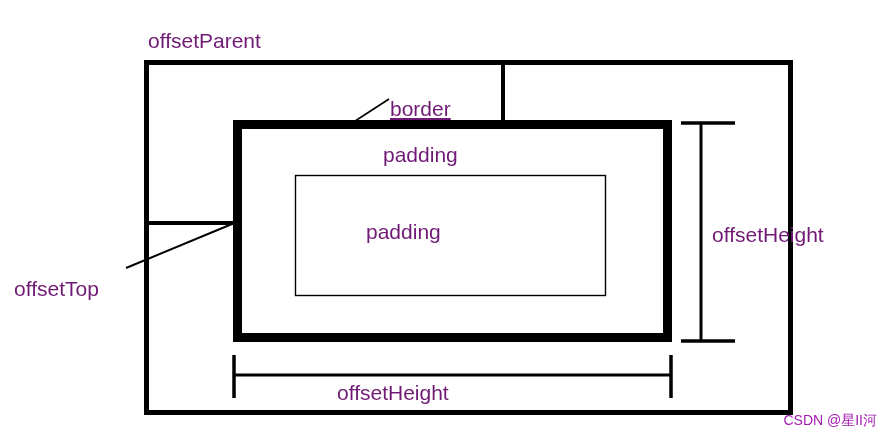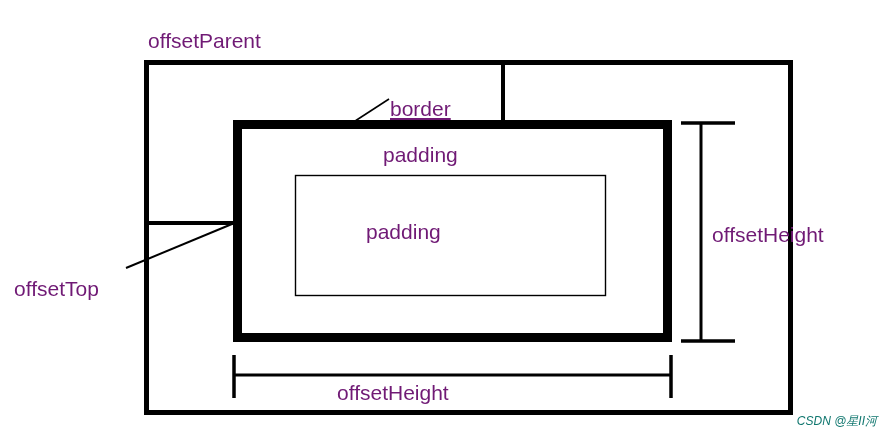--- a/index.html
+++ b/index.html
@@ -27,25 +27,24 @@
     color: #701a75;
     font-size: 21px;
     line-height: 1;
     white-space: nowrap;
     font-family: "Liberation Sans", sans-serif;
   }
   #watermark {
     position: absolute;
     right: 8px;
     bottom: 6px;
-    color: #0f766e;
-    font-size: 12px;
+    color: #a21caf;
+    font-size: 14px;
     white-space: nowrap;
     font-family: "Liberation Sans", sans-serif;
-    font-style: italic;
   }
   .lbl-offsetparent { left: 148px; top: 30px; }
   .lbl-offsettop    { left: 515px; top: 82px; }
   .lbl-border       { left: 390px; top: 98px; text-decoration: underline; }
   .lbl-padding      { left: 383px; top: 144px; }
   .lbl-content      { left: 366px; top: 221px; }
   .lbl-offsetleft   { left: 14px;  top: 278px; }
   .lbl-offsetheight { left: 712px; top: 224px; }
   .lbl-offsetwidth  { left: 337px; top: 382px; }
 </style>

